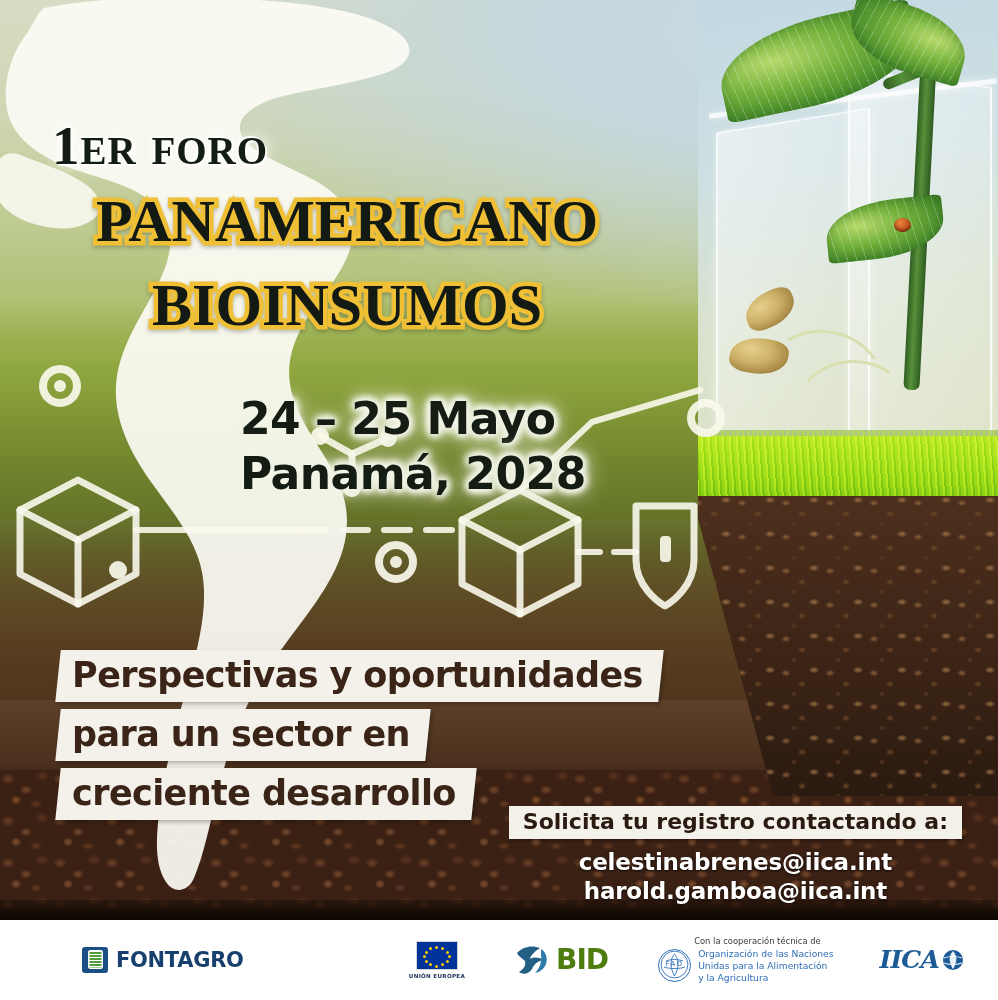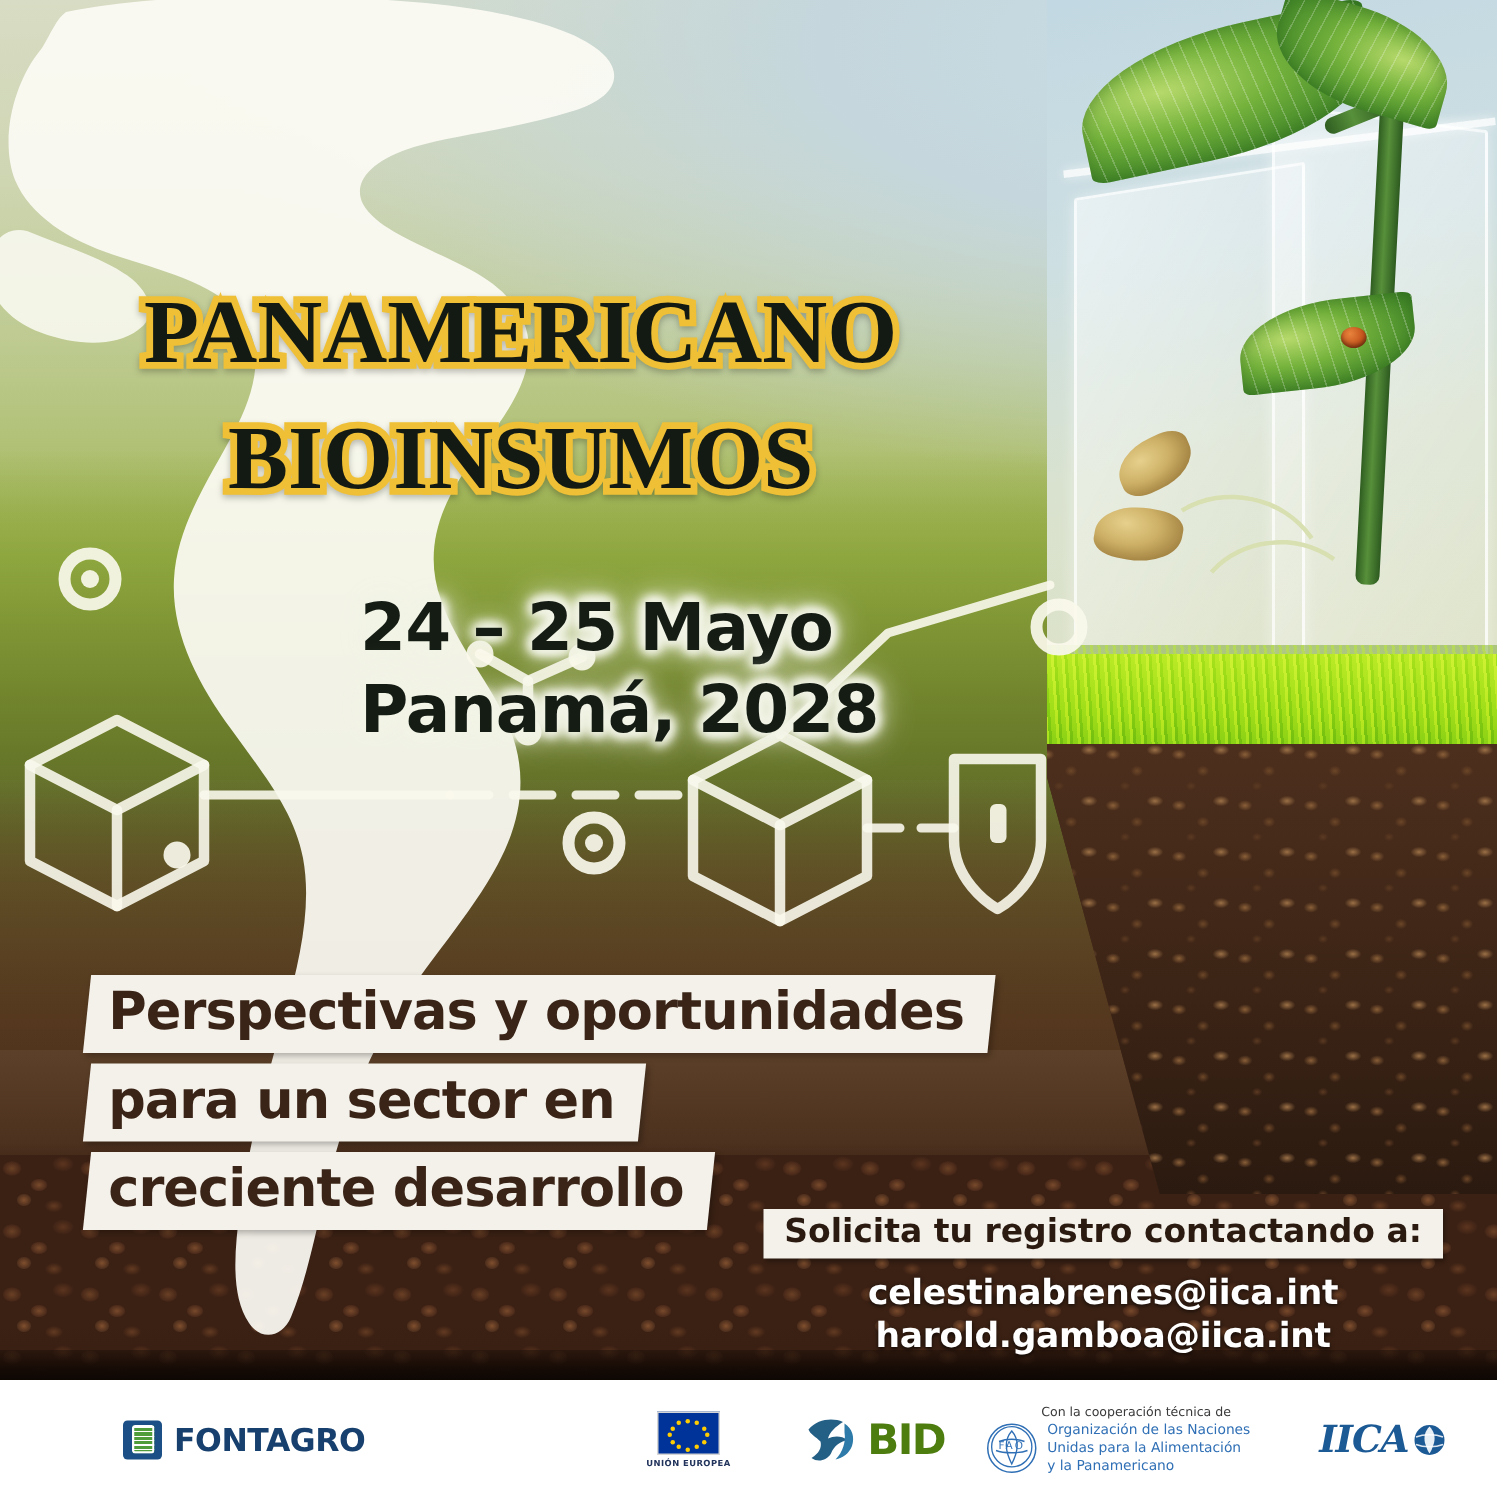--- a/index.html
+++ b/index.html
@@ -344,21 +344,21 @@
 
   
   .bid { margin-left: 50px; gap: 7px; }
   .bid-mark { width: 34px; height: 32px; }
   .bid-word {
     font-family: "DejaVu Sans", sans-serif;
     font-weight: 700; font-size: 28px; color: #4d7c0f; letter-spacing: -1px;
   }
 
   
-  .fao { margin-left: 28px; flex-direction: column; align-items: flex-start; }
+  .fao { margin-left: 50px; flex-direction: column; align-items: flex-start; }
   .fao-coop {
     font-family: "DejaVu Sans", sans-serif;
     font-size: 8.4px; color: #3a3a3a; margin-left: 36px; white-space: nowrap;
   }
   .fao-row { display: flex; align-items: center; gap: 7px; margin-top: 2px; }
   .fao-emblem {
     width: 31px; height: 31px; border-radius: 50%;
     border: 1.4px solid #2f6fb5; position: relative; flex: 0 0 auto;
     display: flex; justify-content: center;
   }
@@ -482,20 +482,21 @@
         <circle cx="396" cy="232" r="6"></circle>
         <circle cx="320" cy="106" r="9"></circle>
         <circle cx="388" cy="108" r="9"></circle>
         <circle cx="352" cy="158" r="9"></circle>
         <rect x="660" y="206" width="11" height="26" rx="4"></rect>
         <circle cx="118" cy="240" r="9"></circle>
       </g>
     </svg>
   </div>
 
+  <div class="t-foro">1er Foro</div>
 
   <div class="t-title">
     <span class="l1">Panamericano</span>
     <span class="l2">Bioinsumos</span>
   </div>
 
   <div class="t-date">
     <span>24 – 25 Mayo</span>
     <span>Panamá, 2028</span>
   </div>
@@ -577,21 +578,21 @@
               <path d="M14.5,4 C18,8 19,14 17,20 C16,23 15,25 14.5,26
                        C14,25 13,23 12,20 C10,14 11,8 14.5,4 Z" fill="none" stroke="#2f6fb5" stroke-width="0.9"></path>
               <path d="M4,17 C9,19 20,19 25,17" fill="none" stroke="#2f6fb5" stroke-width="0.9"></path>
               <path d="M6,11 C11,9 18,9 23,11" fill="none" stroke="#2f6fb5" stroke-width="0.9"></path>
               <text x="14.5" y="16" font-family="DejaVu Sans, sans-serif" font-size="7" fill="#2f6fb5" text-anchor="middle" letter-spacing="1.4">FAO</text>
             </svg>
           </div>
           <div class="fao-txt">
             <div>Organización de las Naciones</div>
             <div>Unidas para la Alimentación</div>
-            <div>y la Panamericano</div>
+            <div>y la Agricultura</div>
           </div>
         </div>
       </div>
 
       <div class="logo-cell iica">
         <div class="iica-word">IICA</div>
         <div class="iica-globe">
           <svg viewBox="0 0 22 22" aria-hidden="true">
             <circle cx="11" cy="11" r="10" fill="#1c5a96"></circle>
             <path d="M11,2 C14,5 15,9 14,13 C13,16 12,19 11,20

